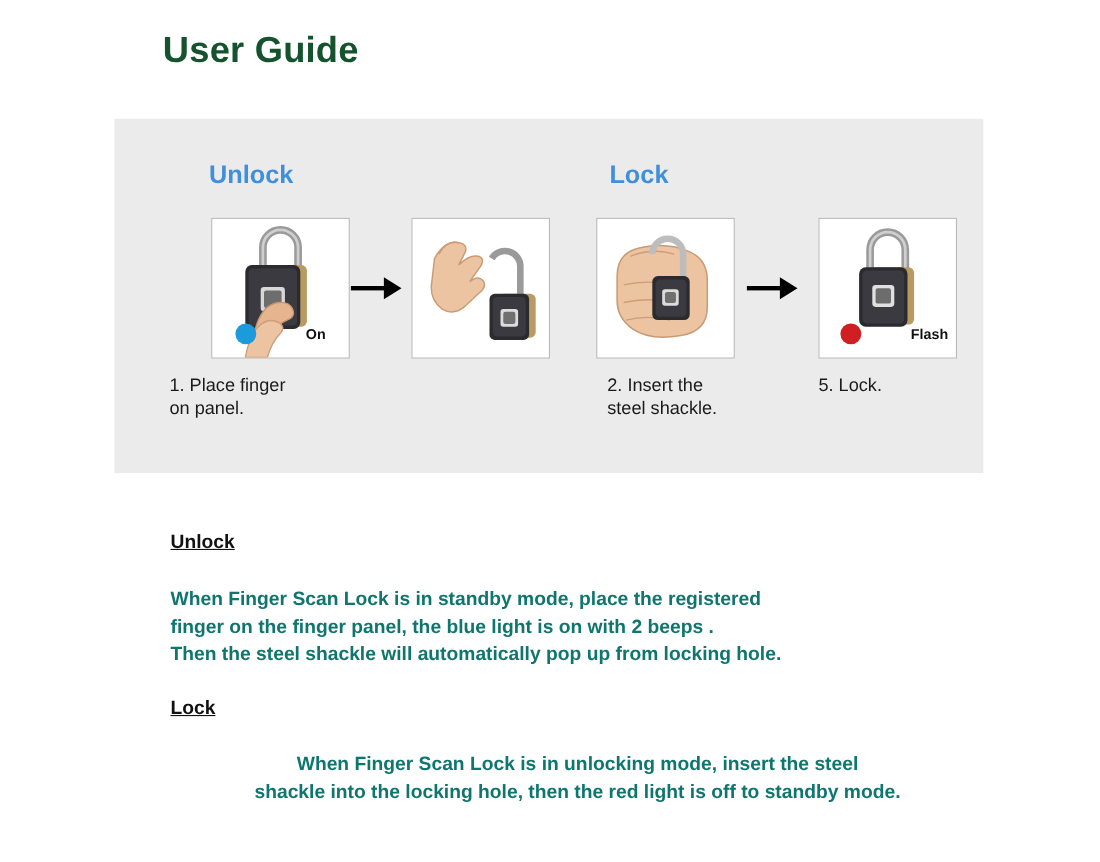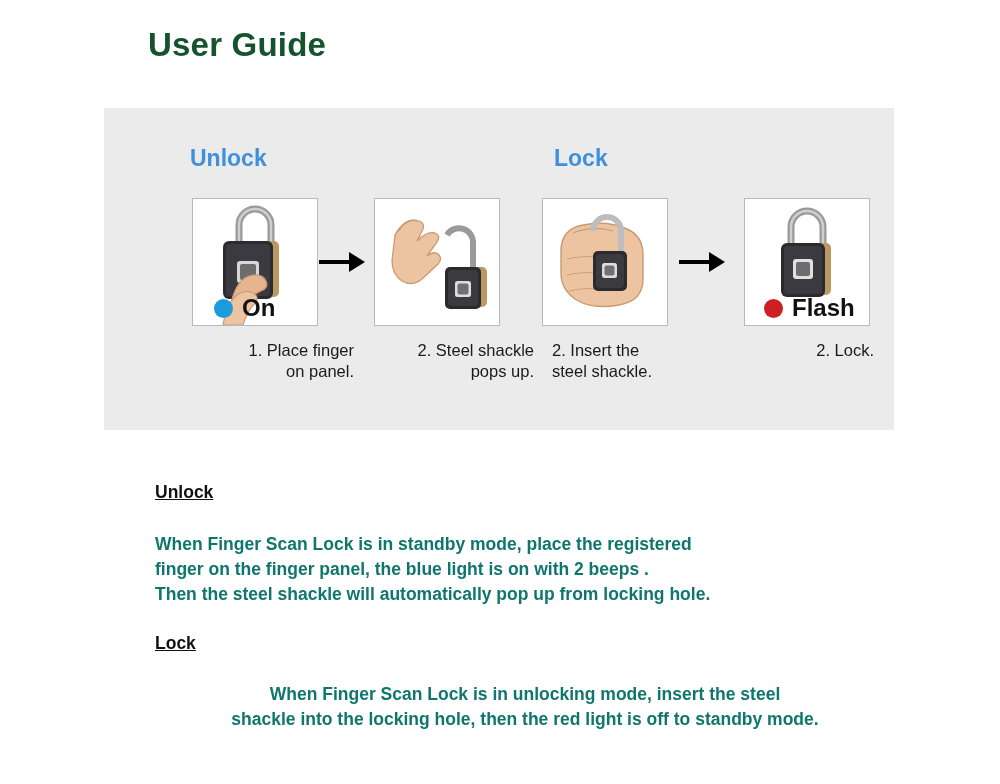--- a/index.html
+++ b/index.html
@@ -81,21 +81,21 @@
     border-left: 16px solid #000000;
   }
   .arrow1 { left: 215px; top: 143px; }
   .arrow2 { left: 575px; top: 143px; }
 
   .caption {
     position: absolute;
     font-size: 16.5px;
     line-height: 21px;
     color: #1a1a1a;
-    text-align: right;
+    text-align: left;
     white-space: pre-line;
   }
   .cap1 { left: 50px;  top: 232px; width: 200px; }
   .cap2 { left: 240px; top: 232px; width: 190px; }
   .cap3 { left: 448px; top: 232px; width: 200px; text-align: left; }
   .cap4 { left: 640px; top: 232px; width: 130px; }
 
   .status-row {
     position: absolute;
     display: flex;
@@ -105,23 +105,24 @@
   .status-on   { left: 110px; top: 186px; }
   .status-flash{ left: 660px; top: 186px; }
   .dot {
     width: 19px;
     height: 19px;
     border-radius: 50%;
   }
   .dot-blue { background: #1b9bdc; }
   .dot-red  { background: #cf1f22; }
   .status-label {
-    font-size: 24px;
+    font-size: 13px;
     font-weight: bold;
     color: #111111;
+    margin-left: 36px;
   }
 
   .body-text {
     position: absolute;
     font-size: 17.5px;
     font-weight: bold;
     color: #0f766e;
     line-height: 25px;
     white-space: pre-line;
   }
@@ -227,25 +228,23 @@
     </svg>
   </div>
 
   <div class="status-row status-flash">
     <span class="dot dot-red"></span>
     <span class="status-label">Flash</span>
   </div>
 
   <div class="caption cap1">1. Place finger
 on panel.</div>
-  <div class="caption cap2">2. Steel shackle
-pops up.</div>
   <div class="caption cap3">2. Insert the
     steel shackle.</div>
-  <div class="caption cap4">2. Lock.</div>
+  <div class="caption cap4">5. Lock.</div>
 </div>
 
 <div class="sub-head sh-unlock">Unlock</div>
 <div class="body-text para-unlock">When Finger Scan Lock is in standby mode, place the registered
 finger on the finger panel, the blue light is on with 2 beeps .
 Then the steel shackle will automatically pop up from locking hole.</div>
 
 <div class="sub-head sh-lock">Lock</div>
 <div class="body-text para-lock">When Finger Scan Lock is in unlocking mode, insert the steel
 shackle into the locking hole, then the red light is off to standby mode.</div>

